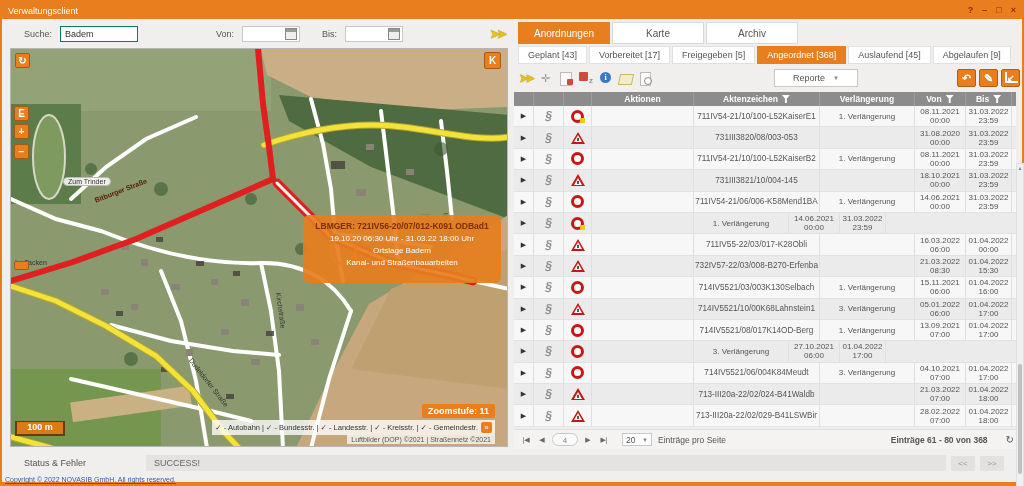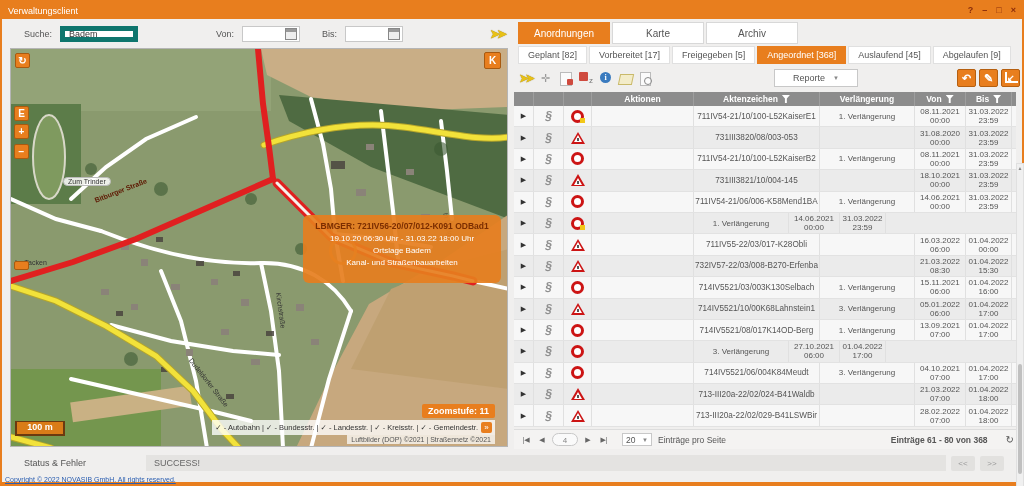--- a/index.html
+++ b/index.html
@@ -11,21 +11,21 @@
   #titlebar { position:absolute; left:0; top:0; right:0; height:17px; background:#e87e1e;
               display:flex; align-items:center; padding:0 6px; }
   #titlebar .title { color:#fff; font-size:9px; }
   #titlebar .win-controls { margin-left:auto; display:flex; gap:9px; }
   #titlebar .win-controls span { color:#8a2c0a; font-size:9px; font-weight:bold; line-height:17px; cursor:default; }
 
   
   #searchrow { position:absolute; left:2px; top:19px; width:508px; height:25px;
                display:flex; align-items:center; font-size:9px; color:#555; }
   #searchrow label { margin-left:20px; }
-  .tbox { height:16px; background:#fff; border:5px solid #0f766e; font-size:9px; color:#333;
+  .tbox { height:16px; background:#fff; border:1px solid #0f766e; font-size:9px; color:#333;
           padding:0 4px; font-family:"Liberation Sans", sans-serif; }
   #search-input { width:78px; margin-left:8px; }
   .datewrap { display:flex; align-items:center; margin-left:8px; border:1px solid #c8c8c8; background:#fff; height:16px; }
   .datewrap input { border:none; width:42px; height:14px; font-size:9px; padding:0 3px; }
   .cal-icon { width:12px; height:12px; margin-right:2px; border:1px solid #888; background:#eee; position:relative; }
   .cal-icon:before { content:""; position:absolute; left:0; right:0; top:0; height:3px; background:#999; }
   .fwd-icon { margin-left:auto; margin-right:8px; color:#e8c117; font-size:12px; font-weight:bold;
               text-shadow:0 0 1px #7d6200; letter-spacing:-3px; cursor:pointer; }
 
   
@@ -289,21 +289,21 @@
       </div>
   </div>
 
   <div id="right">
     <div id="tabs">
         <div class="tab active">Anordnungen</div>
         <div class="tab">Karte</div>
         <div class="tab">Archiv</div>
       </div>
     <div id="subtabs">
-        <div class="subtab">Geplant [82]</div>
+        <div class="subtab">Geplant [43]</div>
         <div class="subtab">Vorbereitet [17]</div>
         <div class="subtab">Freigegeben [5]</div>
         <div class="subtab active">Angeordnet [368]</div>
         <div class="subtab">Auslaufend [45]</div>
         <div class="subtab">Abgelaufen [9]</div>
       </div>
 
     <div id="rtoolbar">
       <span class="tb-ic ic-forward">➤➤</span>
       <span class="tb-ic ic-center">✛</span>

